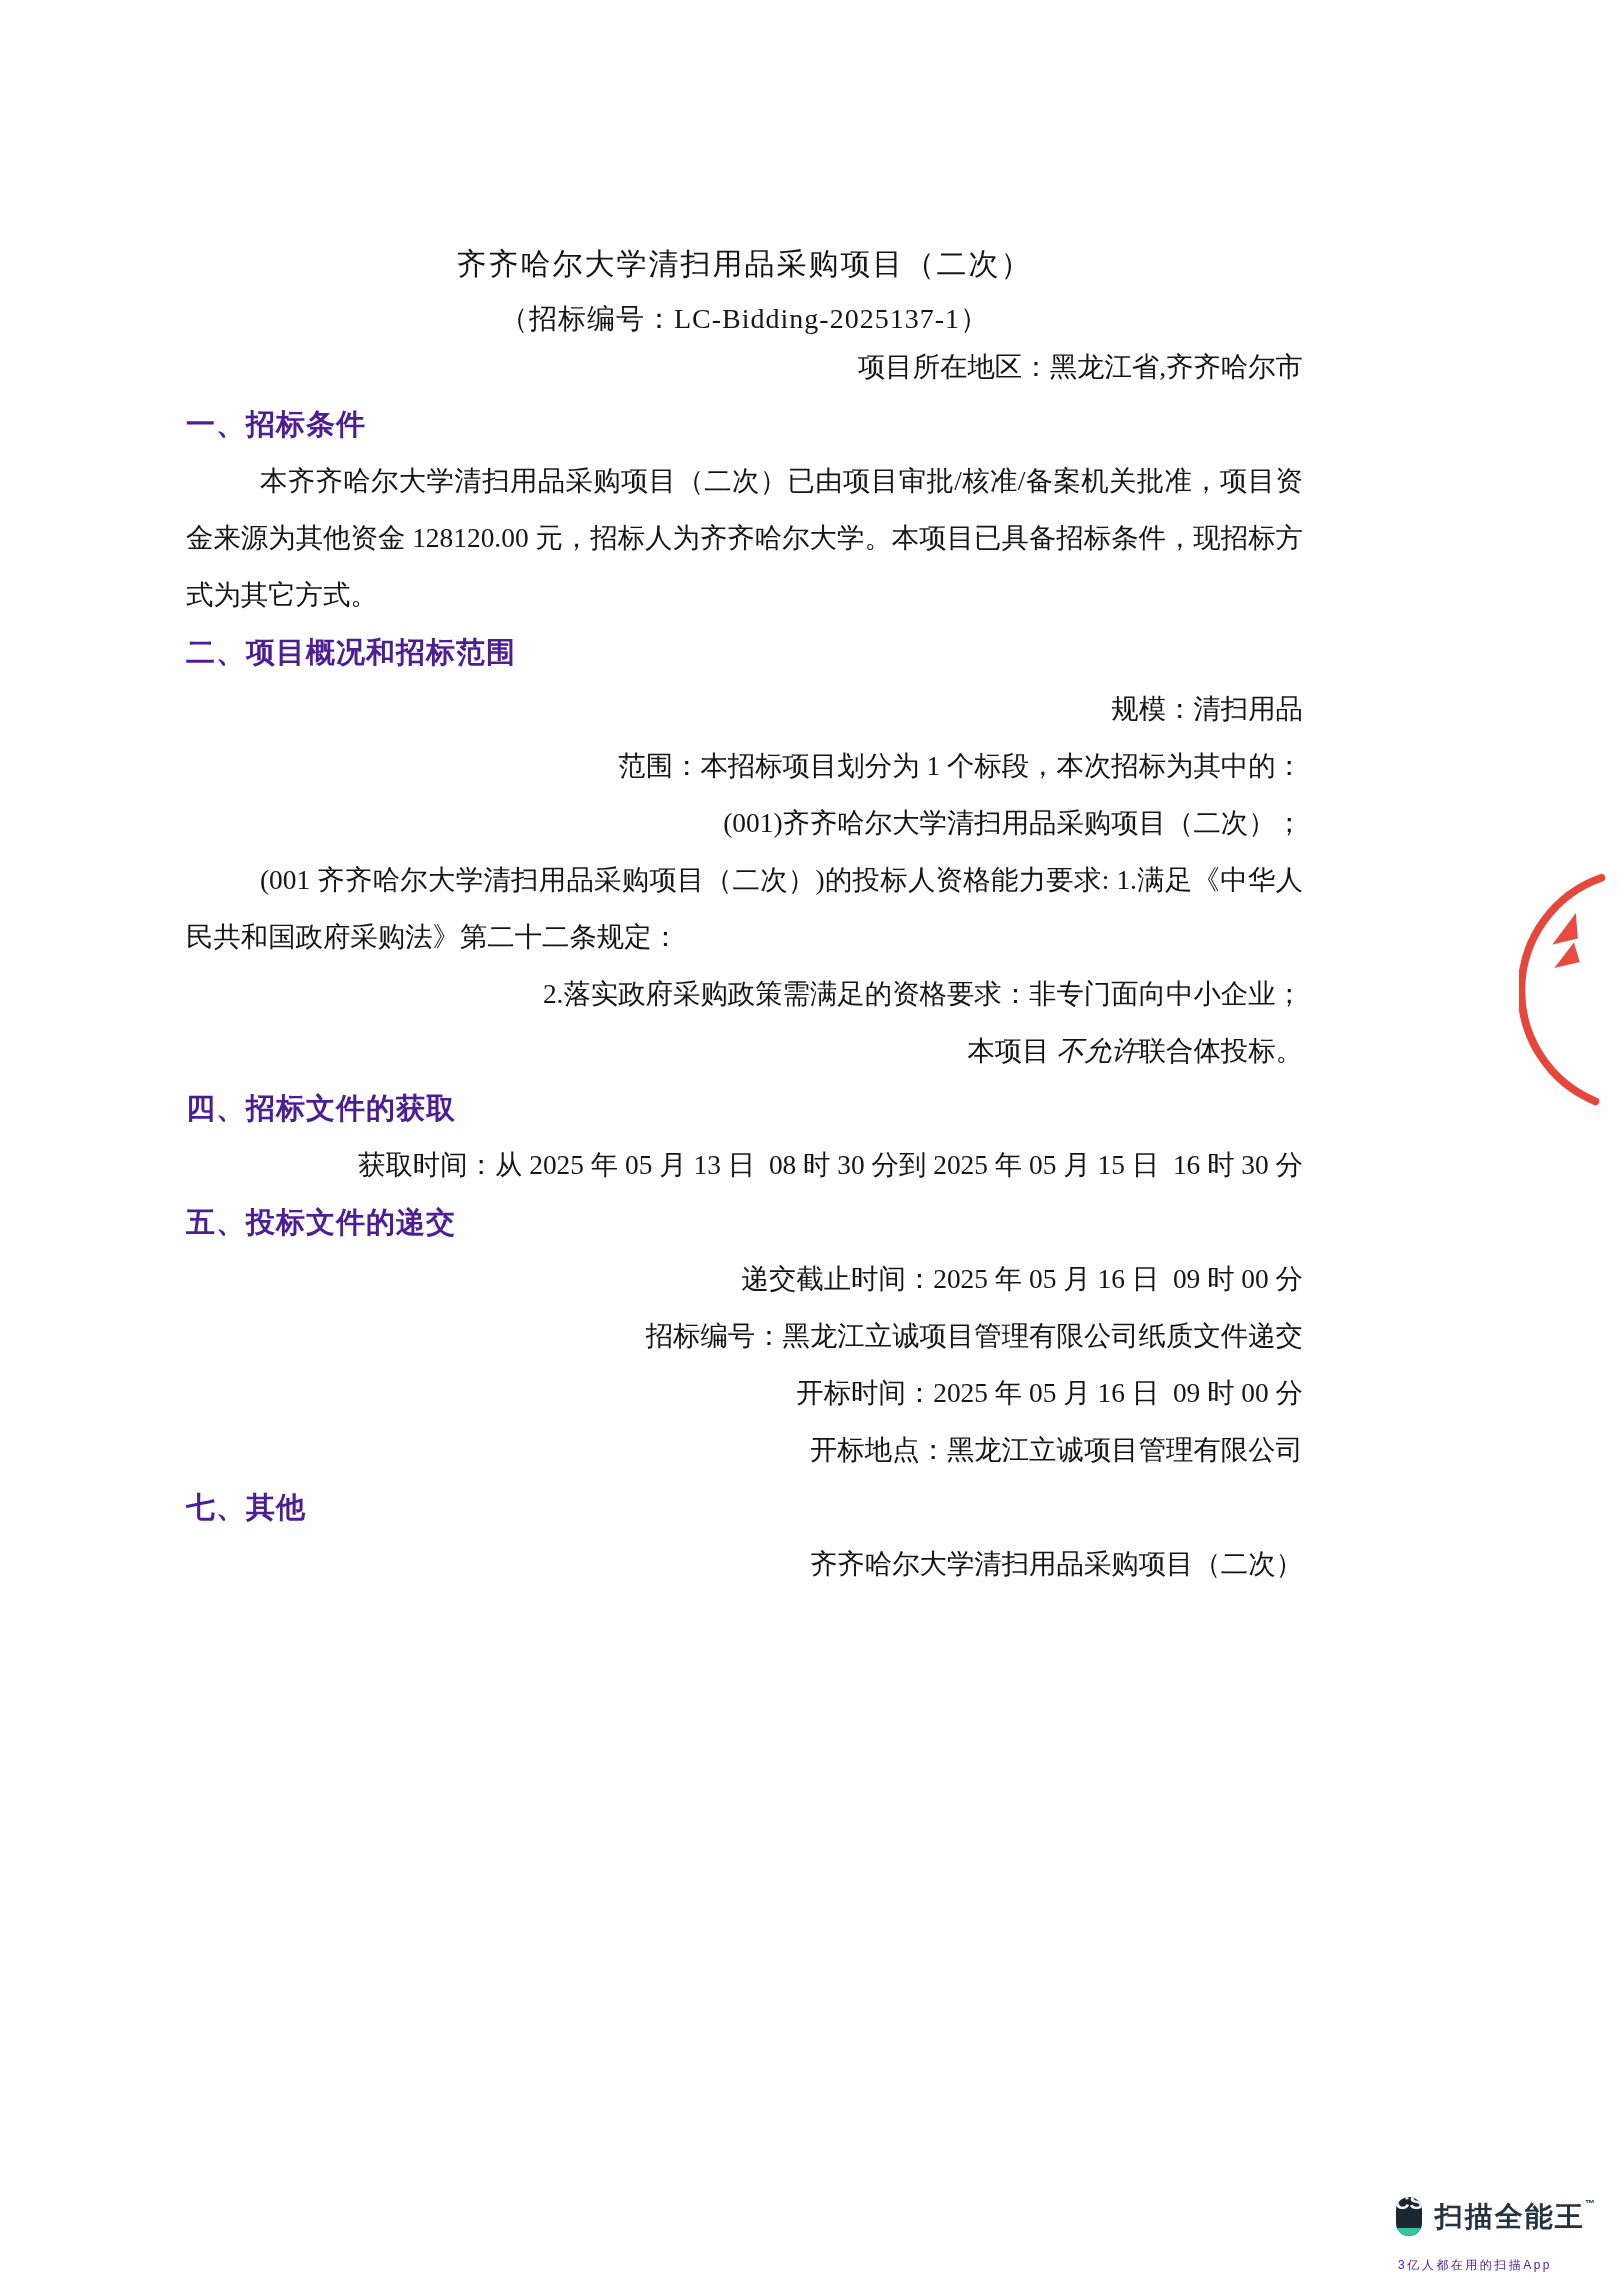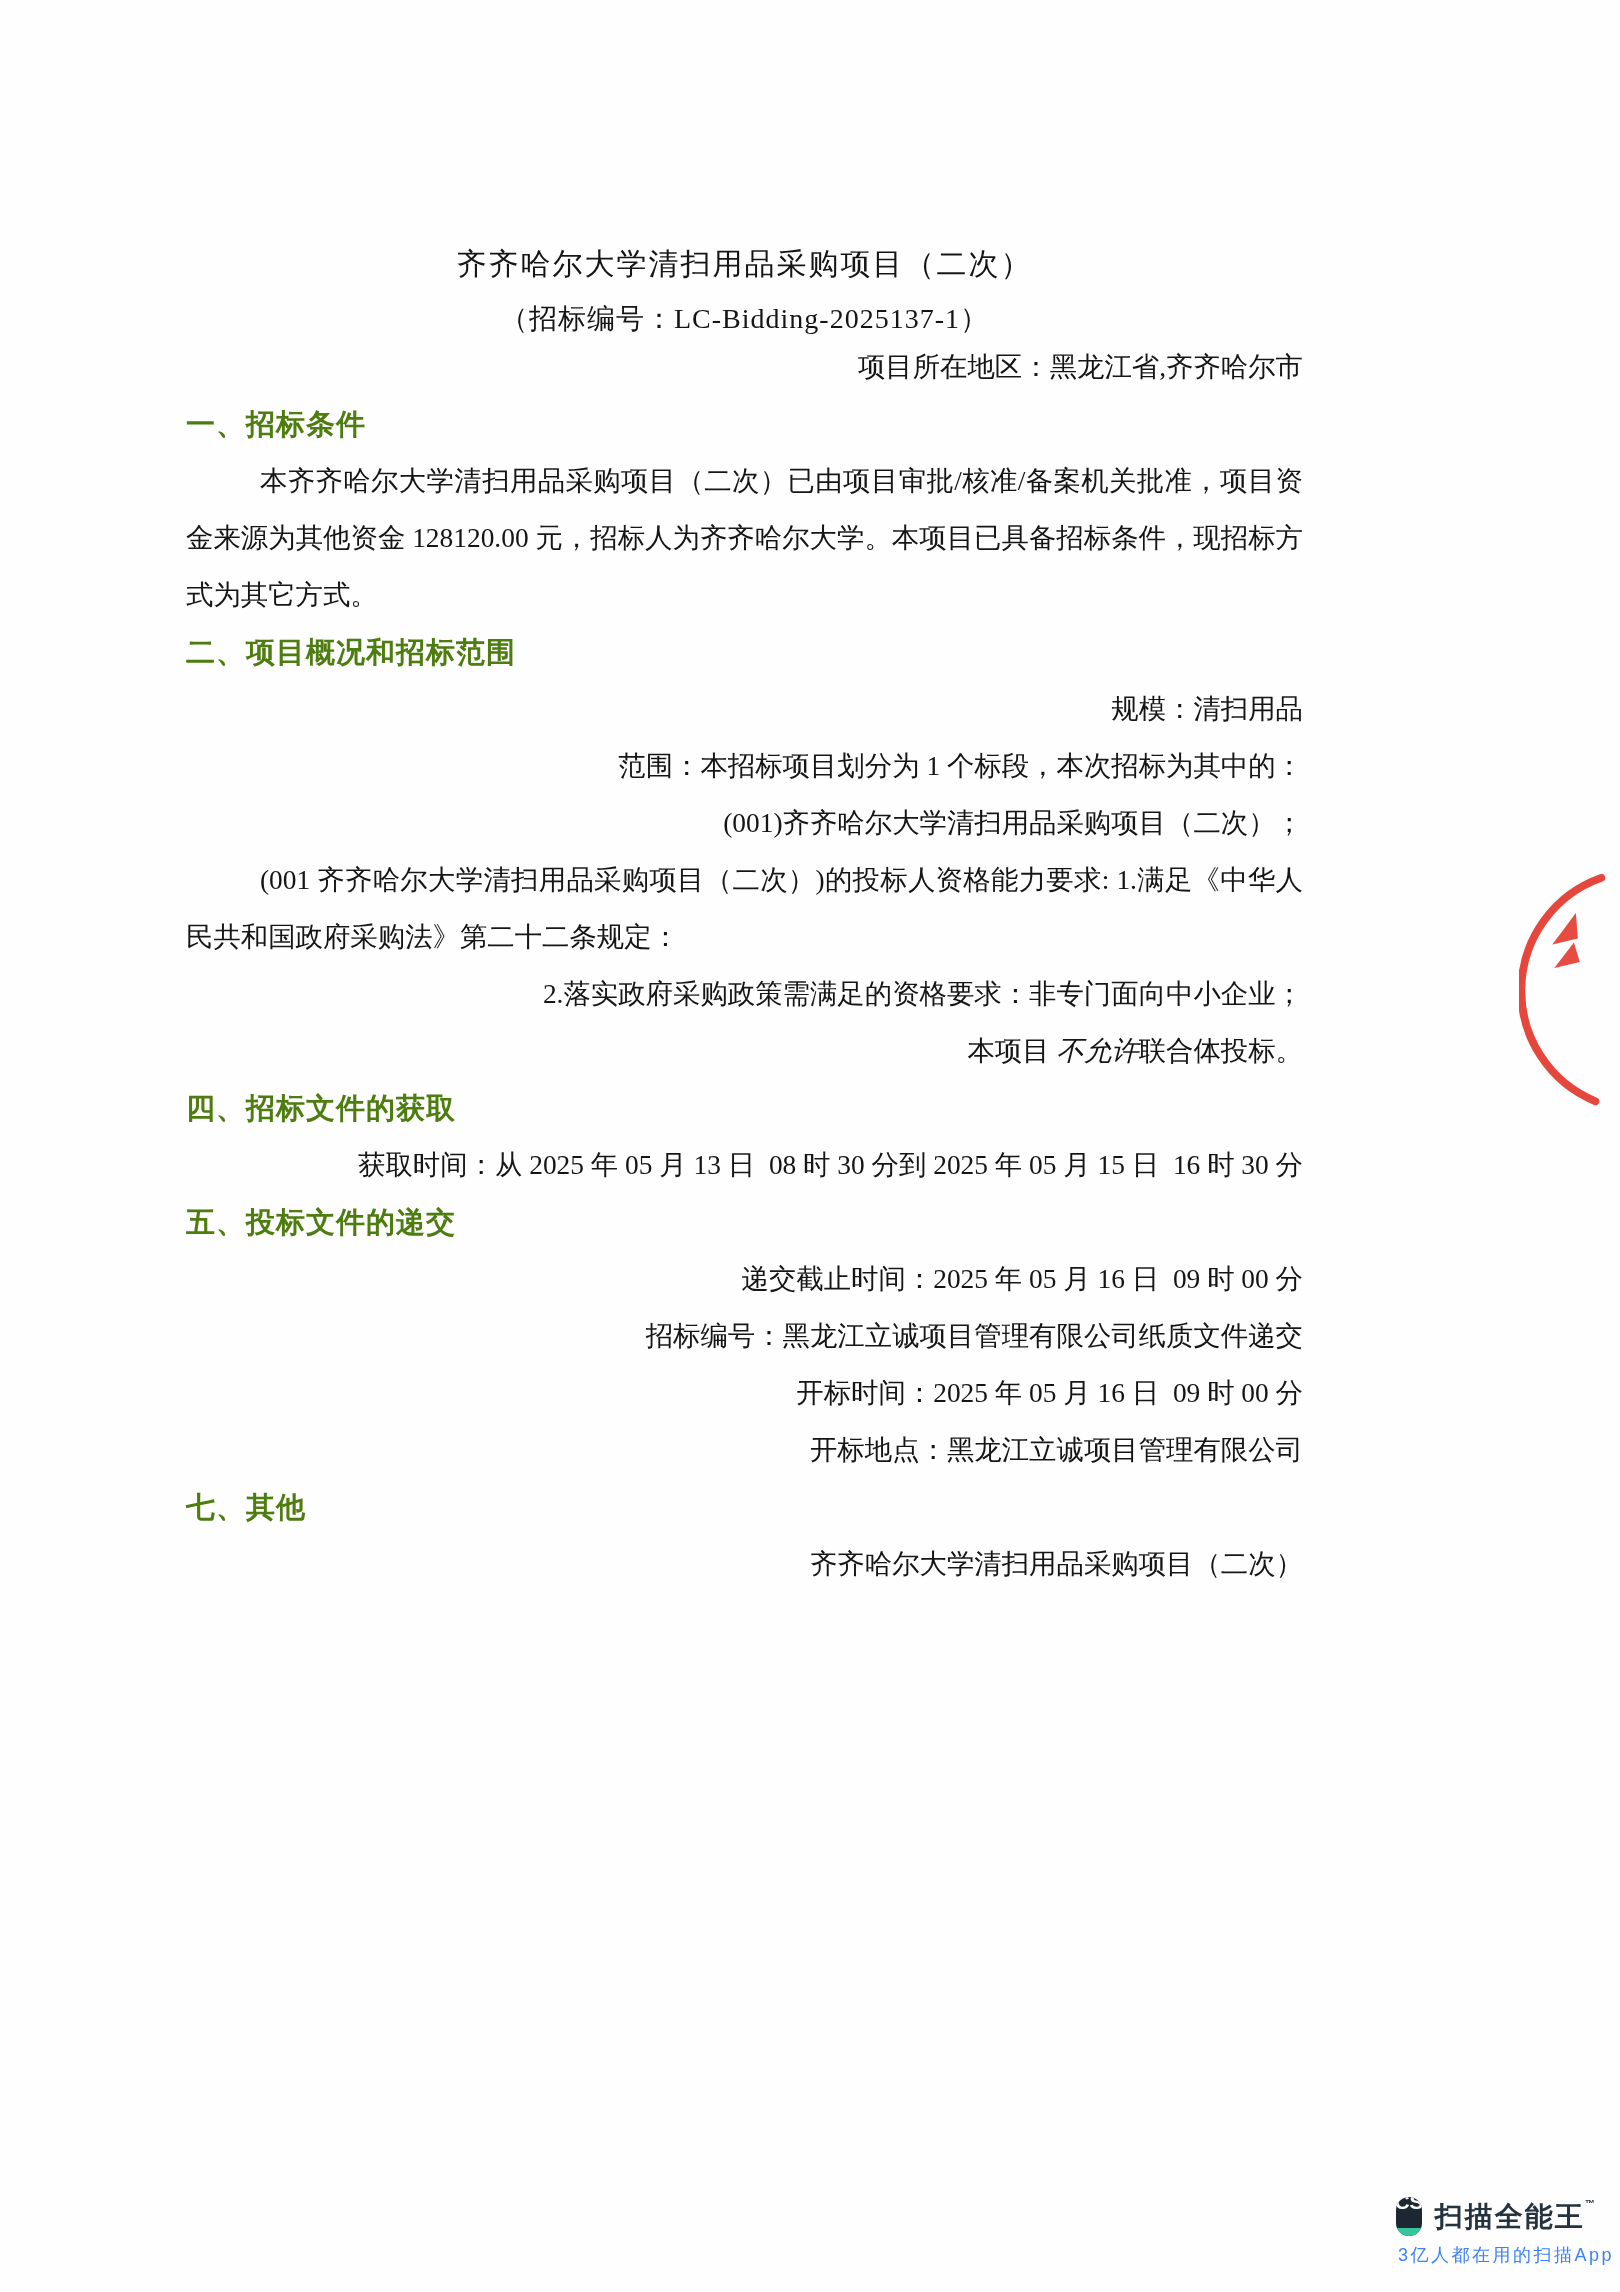--- a/index.html
+++ b/index.html
@@ -44,21 +44,21 @@
     line-height: 57px;
     text-align: right;
   }
   .sec-h {
     margin: 0;
     font-family: "Liberation Sans", sans-serif;
     font-weight: 700;
     font-size: 29px;
     line-height: 57px;
     letter-spacing: 1px;
-    color: #4d7c0f;
+    color: #4c1d95;
   }
   .p-indent { text-indent: 74px; }
   .p-just { text-align: justify; }
   .p-pre { white-space: pre-wrap; }
   .em-i { font-style: italic; }
 
   
   .seal {
     position: absolute;
     left: 1519px;
@@ -112,25 +112,25 @@
     color: #24333f;
     letter-spacing: 2px;
     white-space: nowrap;
   }
   .wm-tm {
     font-size: 9.8px;
     vertical-align: top;
     color: #24333f;
   }
   .wm-tagline {
-    margin-top: 7px;
+    margin-top: 21px;
     margin-left: 2px;
     font-family: "Liberation Sans", sans-serif;
-    font-size: 18px;
-    color: #3b82f6;
+    font-size: 12px;
+    color: #4c1d95;
     letter-spacing: 2.5px;
     white-space: nowrap;
   }
 </style>
 </head>
 <body>
 
 <div class="page">
 
   <div class="content">

